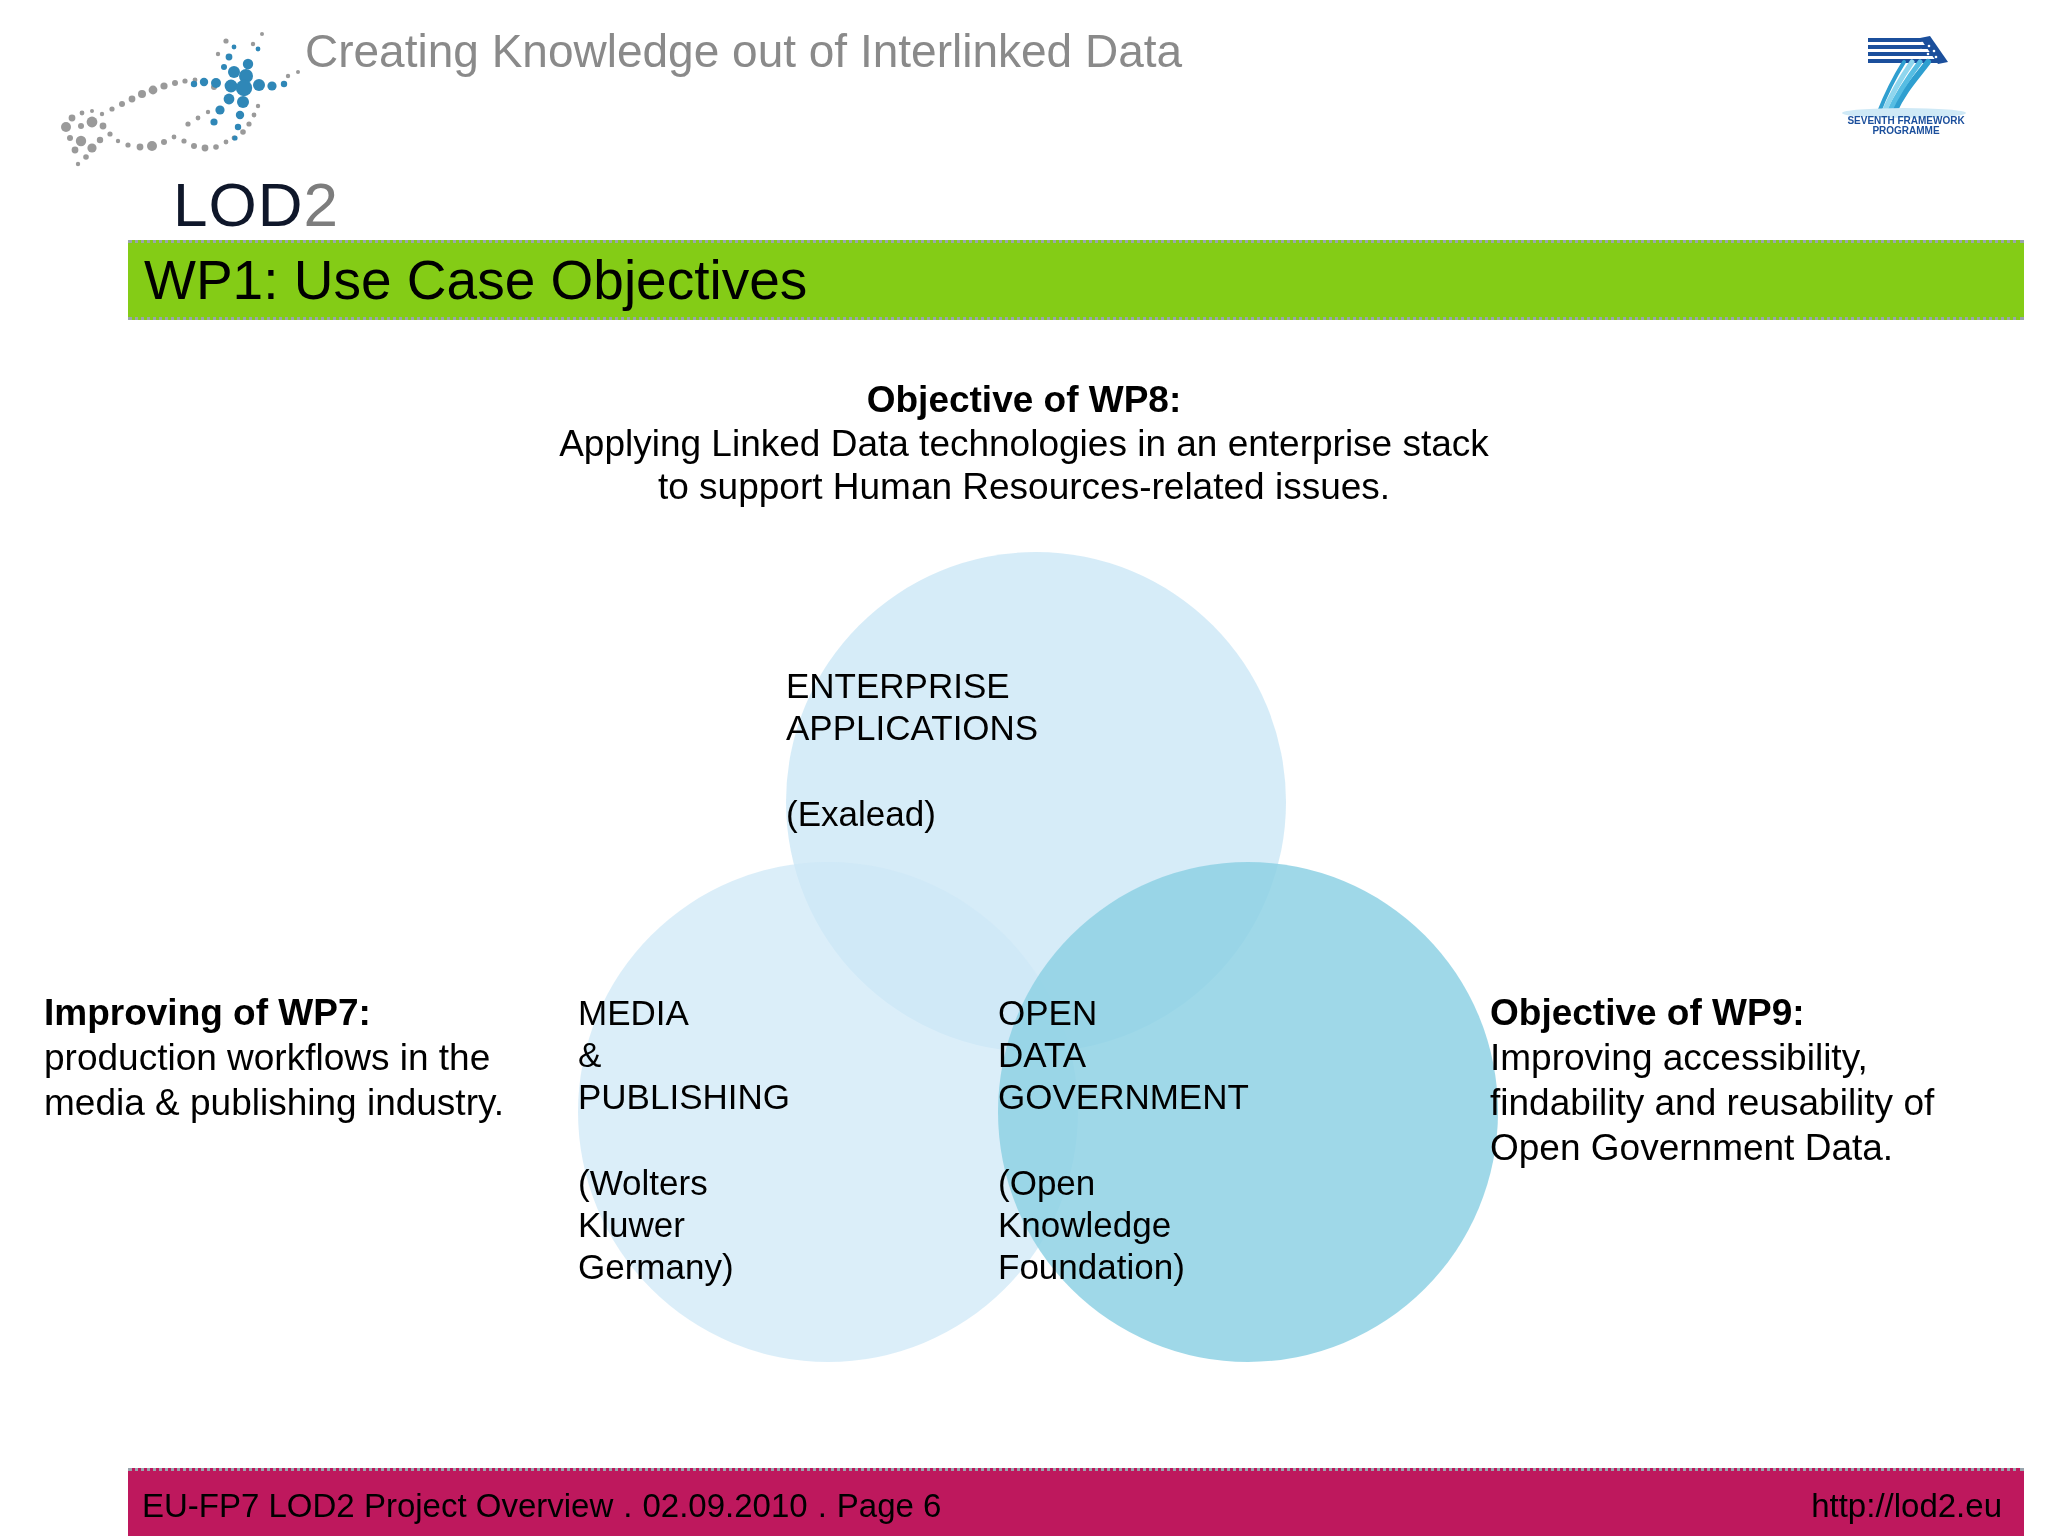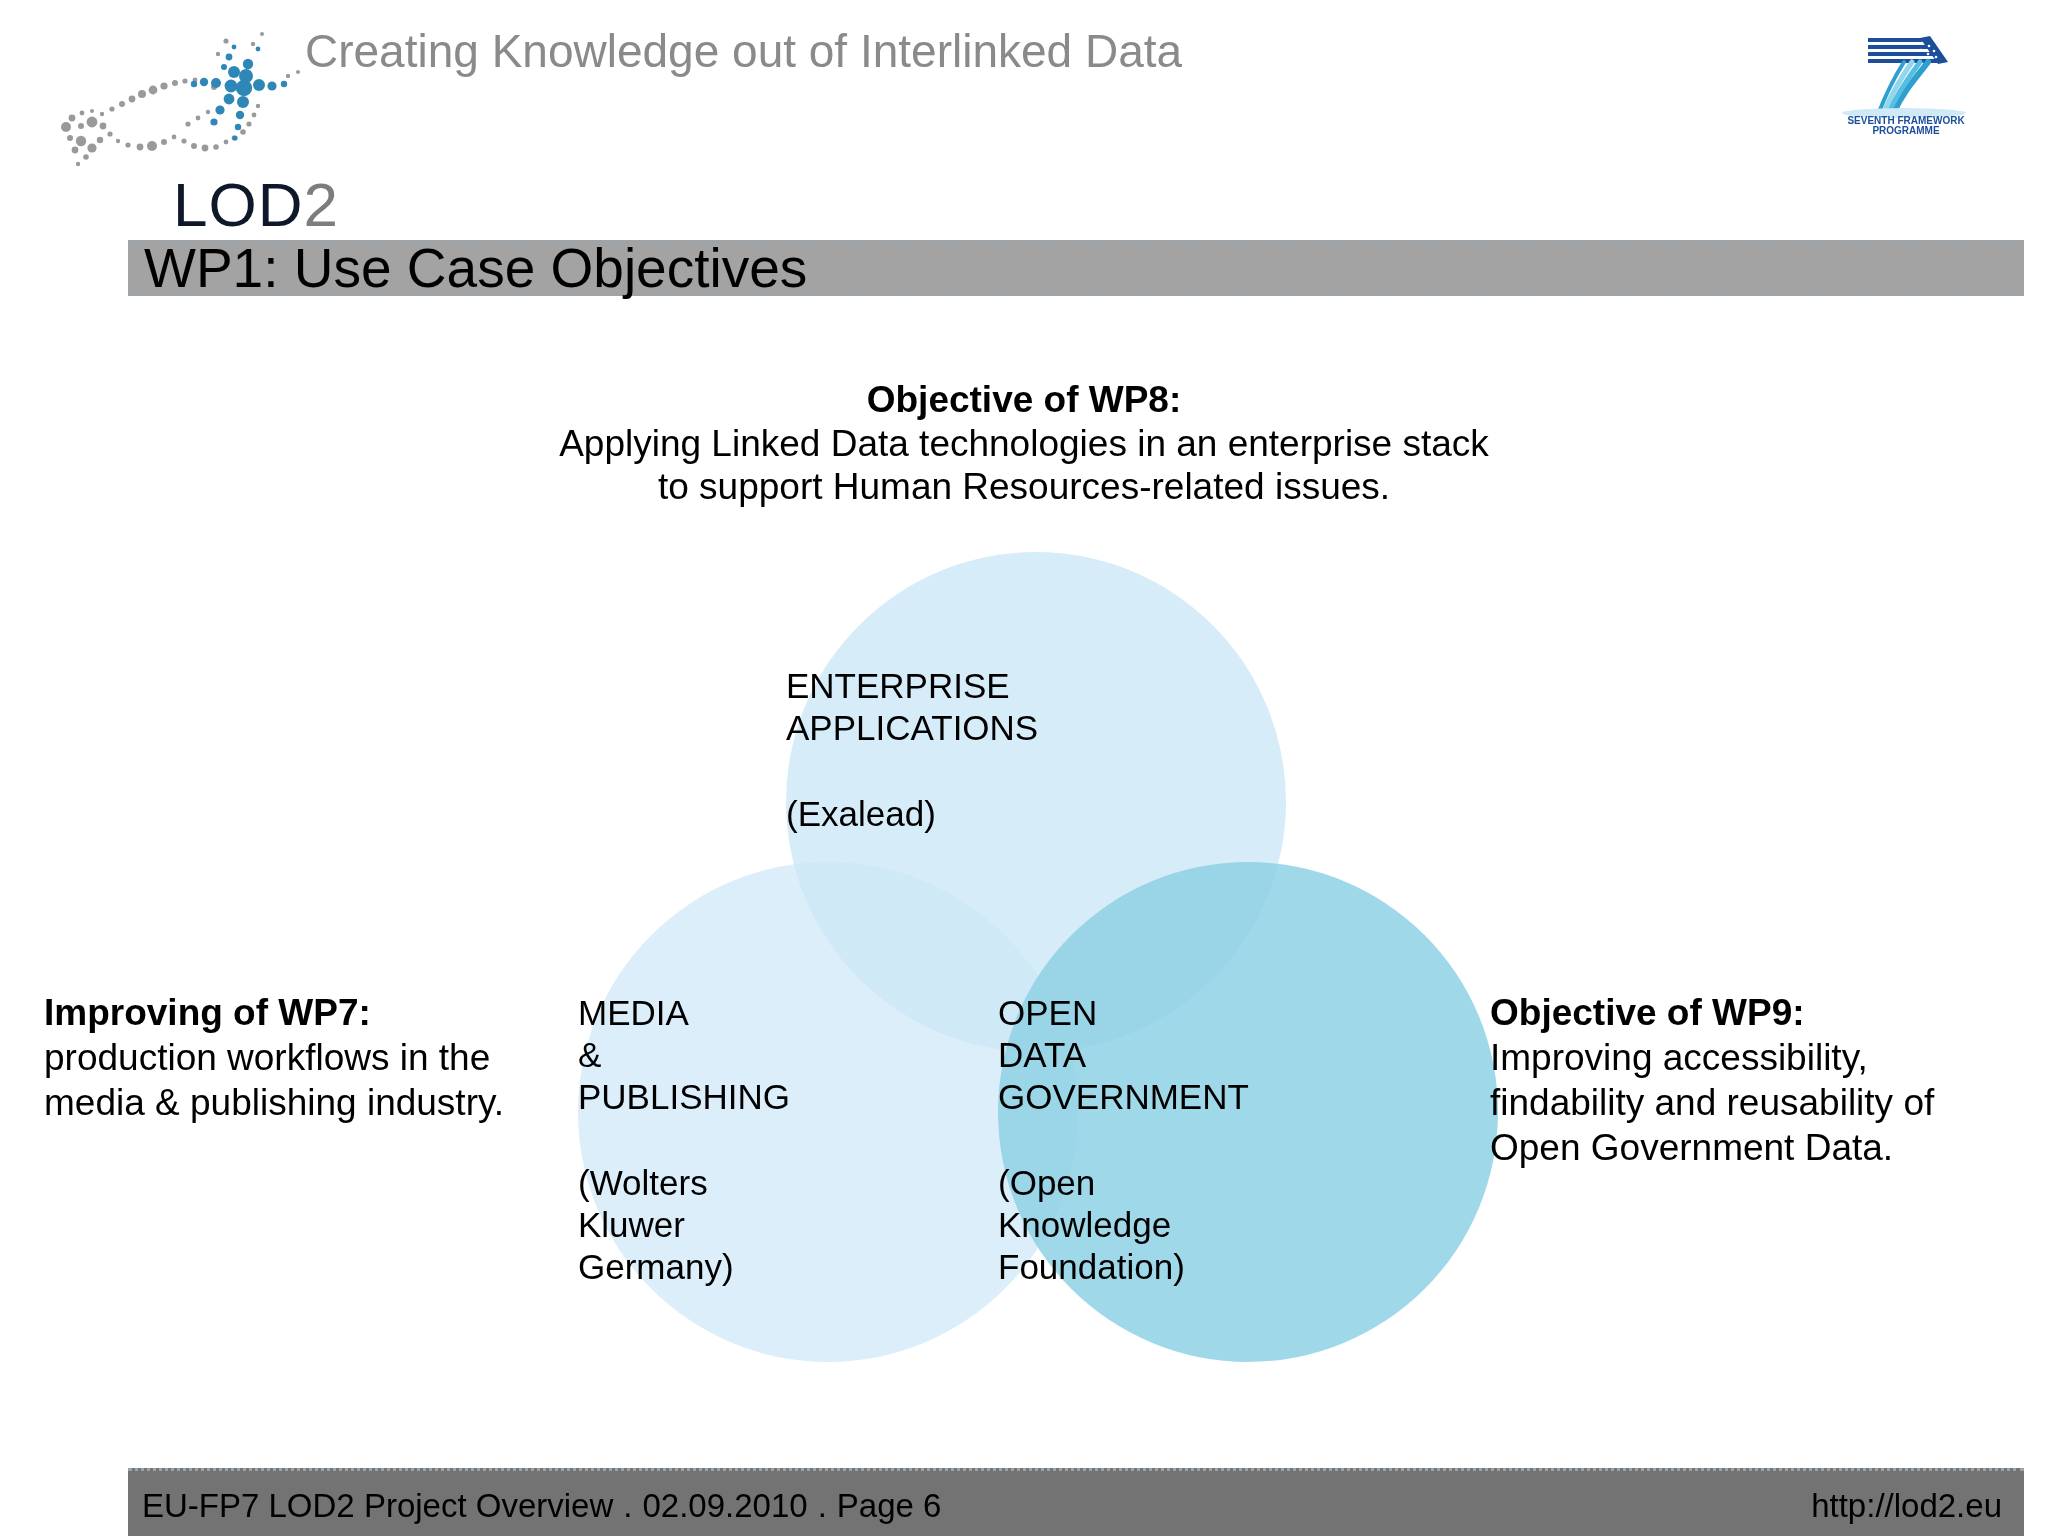--- a/index.html
+++ b/index.html
@@ -67,22 +67,22 @@
     width: 190px;
     height: 120px;
   }
 
   
   #title-bar {
     position: absolute;
     left: 128px;
     top: 240px;
     width: 1896px;
-    height: 56px;
-    background: #a3a3a3;
+    height: 80px;
+    background: #84cc16;
     border-top: 3px dotted #9aa4ad;
     border-bottom: 3px dotted #9aa4ad;
     box-sizing: border-box;
   }
   #title-bar-text {
     position: absolute;
     left: 16px;
     top: 50%;
     transform: translateY(-50%);
     font-size: 55px;
@@ -165,21 +165,21 @@
   #wp7-block { left: 44px;  top: 990px; width: 540px; }
   #wp9-block { left: 1490px; top: 990px; width: 540px; }
 
   
   #footer {
     position: absolute;
     left: 128px;
     top: 1468px;
     width: 1896px;
     height: 68px;
-    background: #737373;
+    background: #be185d;
     border-top: 3px dotted #9aa4ad;
     box-sizing: border-box;
   }
   #footer-left {
     position: absolute;
     left: 14px;
     top: 16px;
     font-size: 33px;
     white-space: nowrap;
   }

